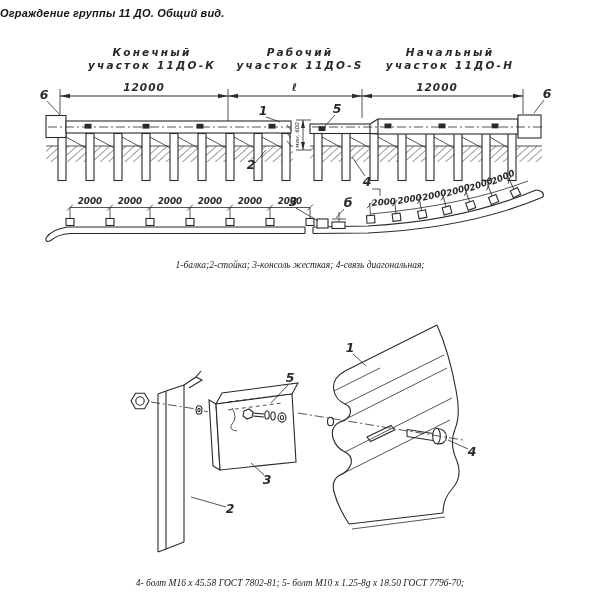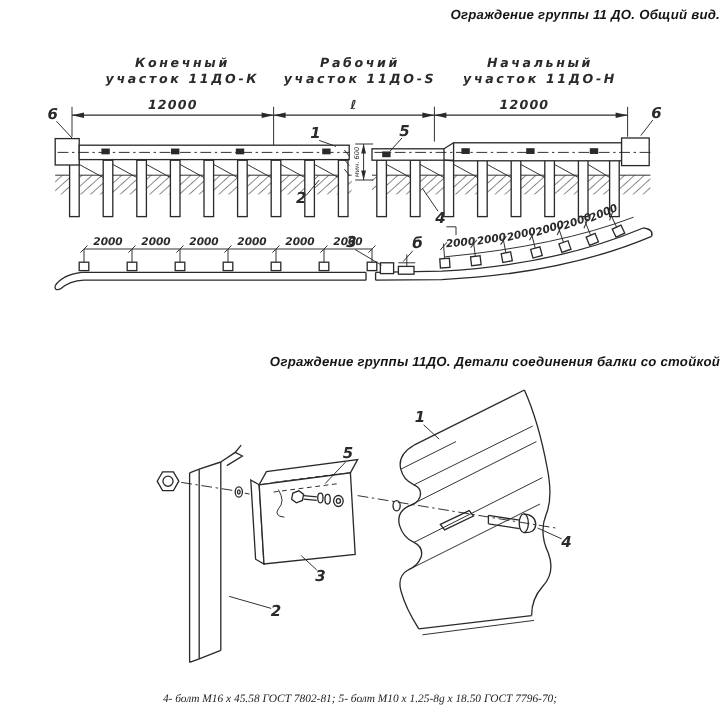--- a/index.html
+++ b/index.html
@@ -1,18 +1,18 @@
 <!DOCTYPE html>
 <html><head>
 <meta charset="utf-8">
 <style>
   html,body{margin:0;padding:0;}
   #page{position:relative;width:600px;height:600px;background:#ffffff;overflow:hidden;
         font-family:"Liberation Sans",sans-serif;color:#1c1c1c;}
-  .ttl{position:absolute;left:0;right:0;text-align:right;font-weight:bold;font-style:italic;
+  .ttl{position:absolute;left:0;right:0;text-align:left;font-weight:bold;font-style:italic;
        font-size:11px;letter-spacing:.2px;color:#151515;}
   .cap{position:absolute;left:0;right:0;text-align:center;font-family:"Liberation Serif",serif;
        font-style:italic;font-size:9.5px;color:#222;}
   svg{position:absolute;left:0;top:0;}
   svg text{font-family:"DejaVu Sans",sans-serif;fill:#2a2a2a;stroke:none;}
   .hdr{font-size:10.5px;font-style:italic;font-weight:600;letter-spacing:2.2px;text-anchor:middle;}
   .dim{font-size:10.5px;font-style:italic;font-weight:bold;letter-spacing:1px;text-anchor:middle;}
   .dimS{font-size:8.8px;font-style:italic;font-weight:bold;text-anchor:middle;}
   .lbl{font-size:12.5px;font-style:italic;font-weight:600;text-anchor:middle;}
   .vdim{font-size:5.5px;font-style:italic;text-anchor:middle;}
@@ -323,17 +323,17 @@
       <line class="thin" x1="226" y1="507" x2="191" y2="497"></line>
       <text class="lbl" x="267" y="484">3</text>
       <line class="thin" x1="264" y1="475" x2="251" y2="463"></line>
       <text class="lbl" x="472" y="456">4</text>
       <line class="thin" x1="468" y1="449" x2="448" y2="440"></line>
       <text class="lbl" x="290" y="382">5</text>
       <line class="thin" x1="288" y1="385" x2="271" y2="403"></line>
     </g>
   </svg>
 
-
-  <div class="ttl" style="top:296px">Ограждение группы 11ДО. Детали соединения балки со стойкой</div>
+  <div class="cap" style="top:260px">1-балка;2-стойка; 3-консоль жесткая; 4-связь диагональная;</div>
+
 
   <div class="cap" style="top:578px">4- болт М16 х 45.58 ГОСТ 7802-81; 5- болт М10 х 1.25-8g х 18.50 ГОСТ 7796-70;</div>
 </div>
 
 </body></html>

